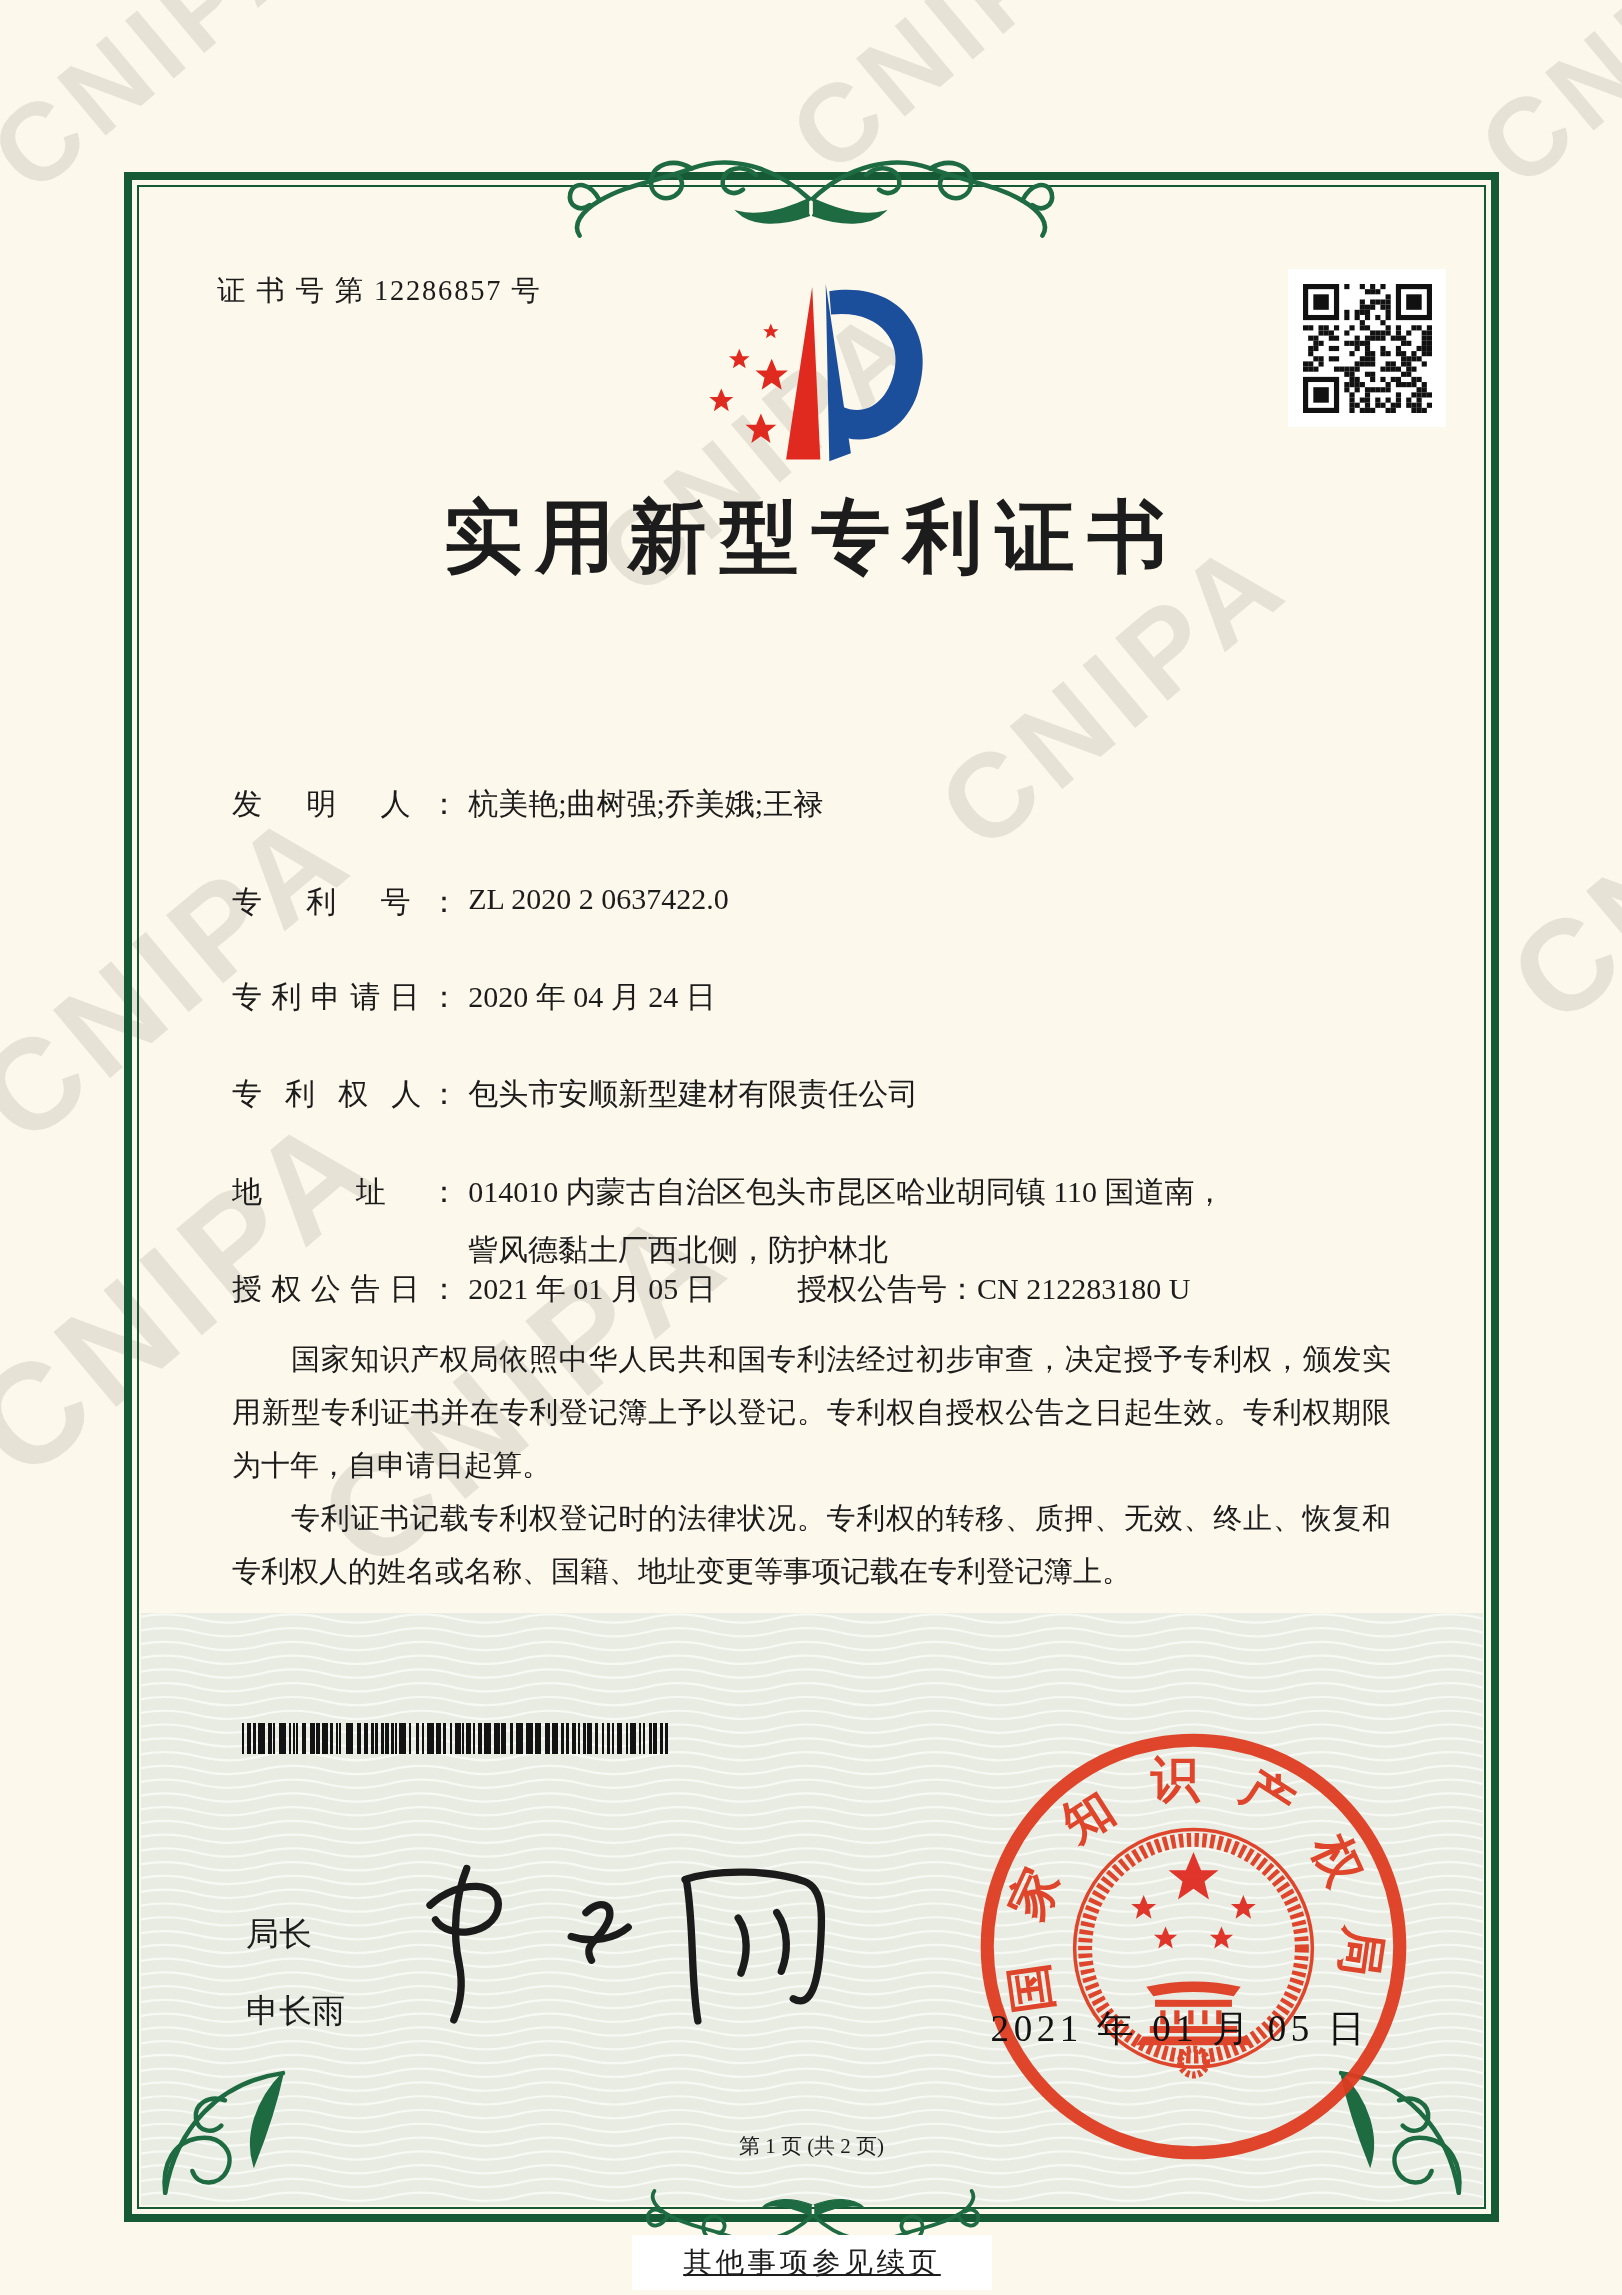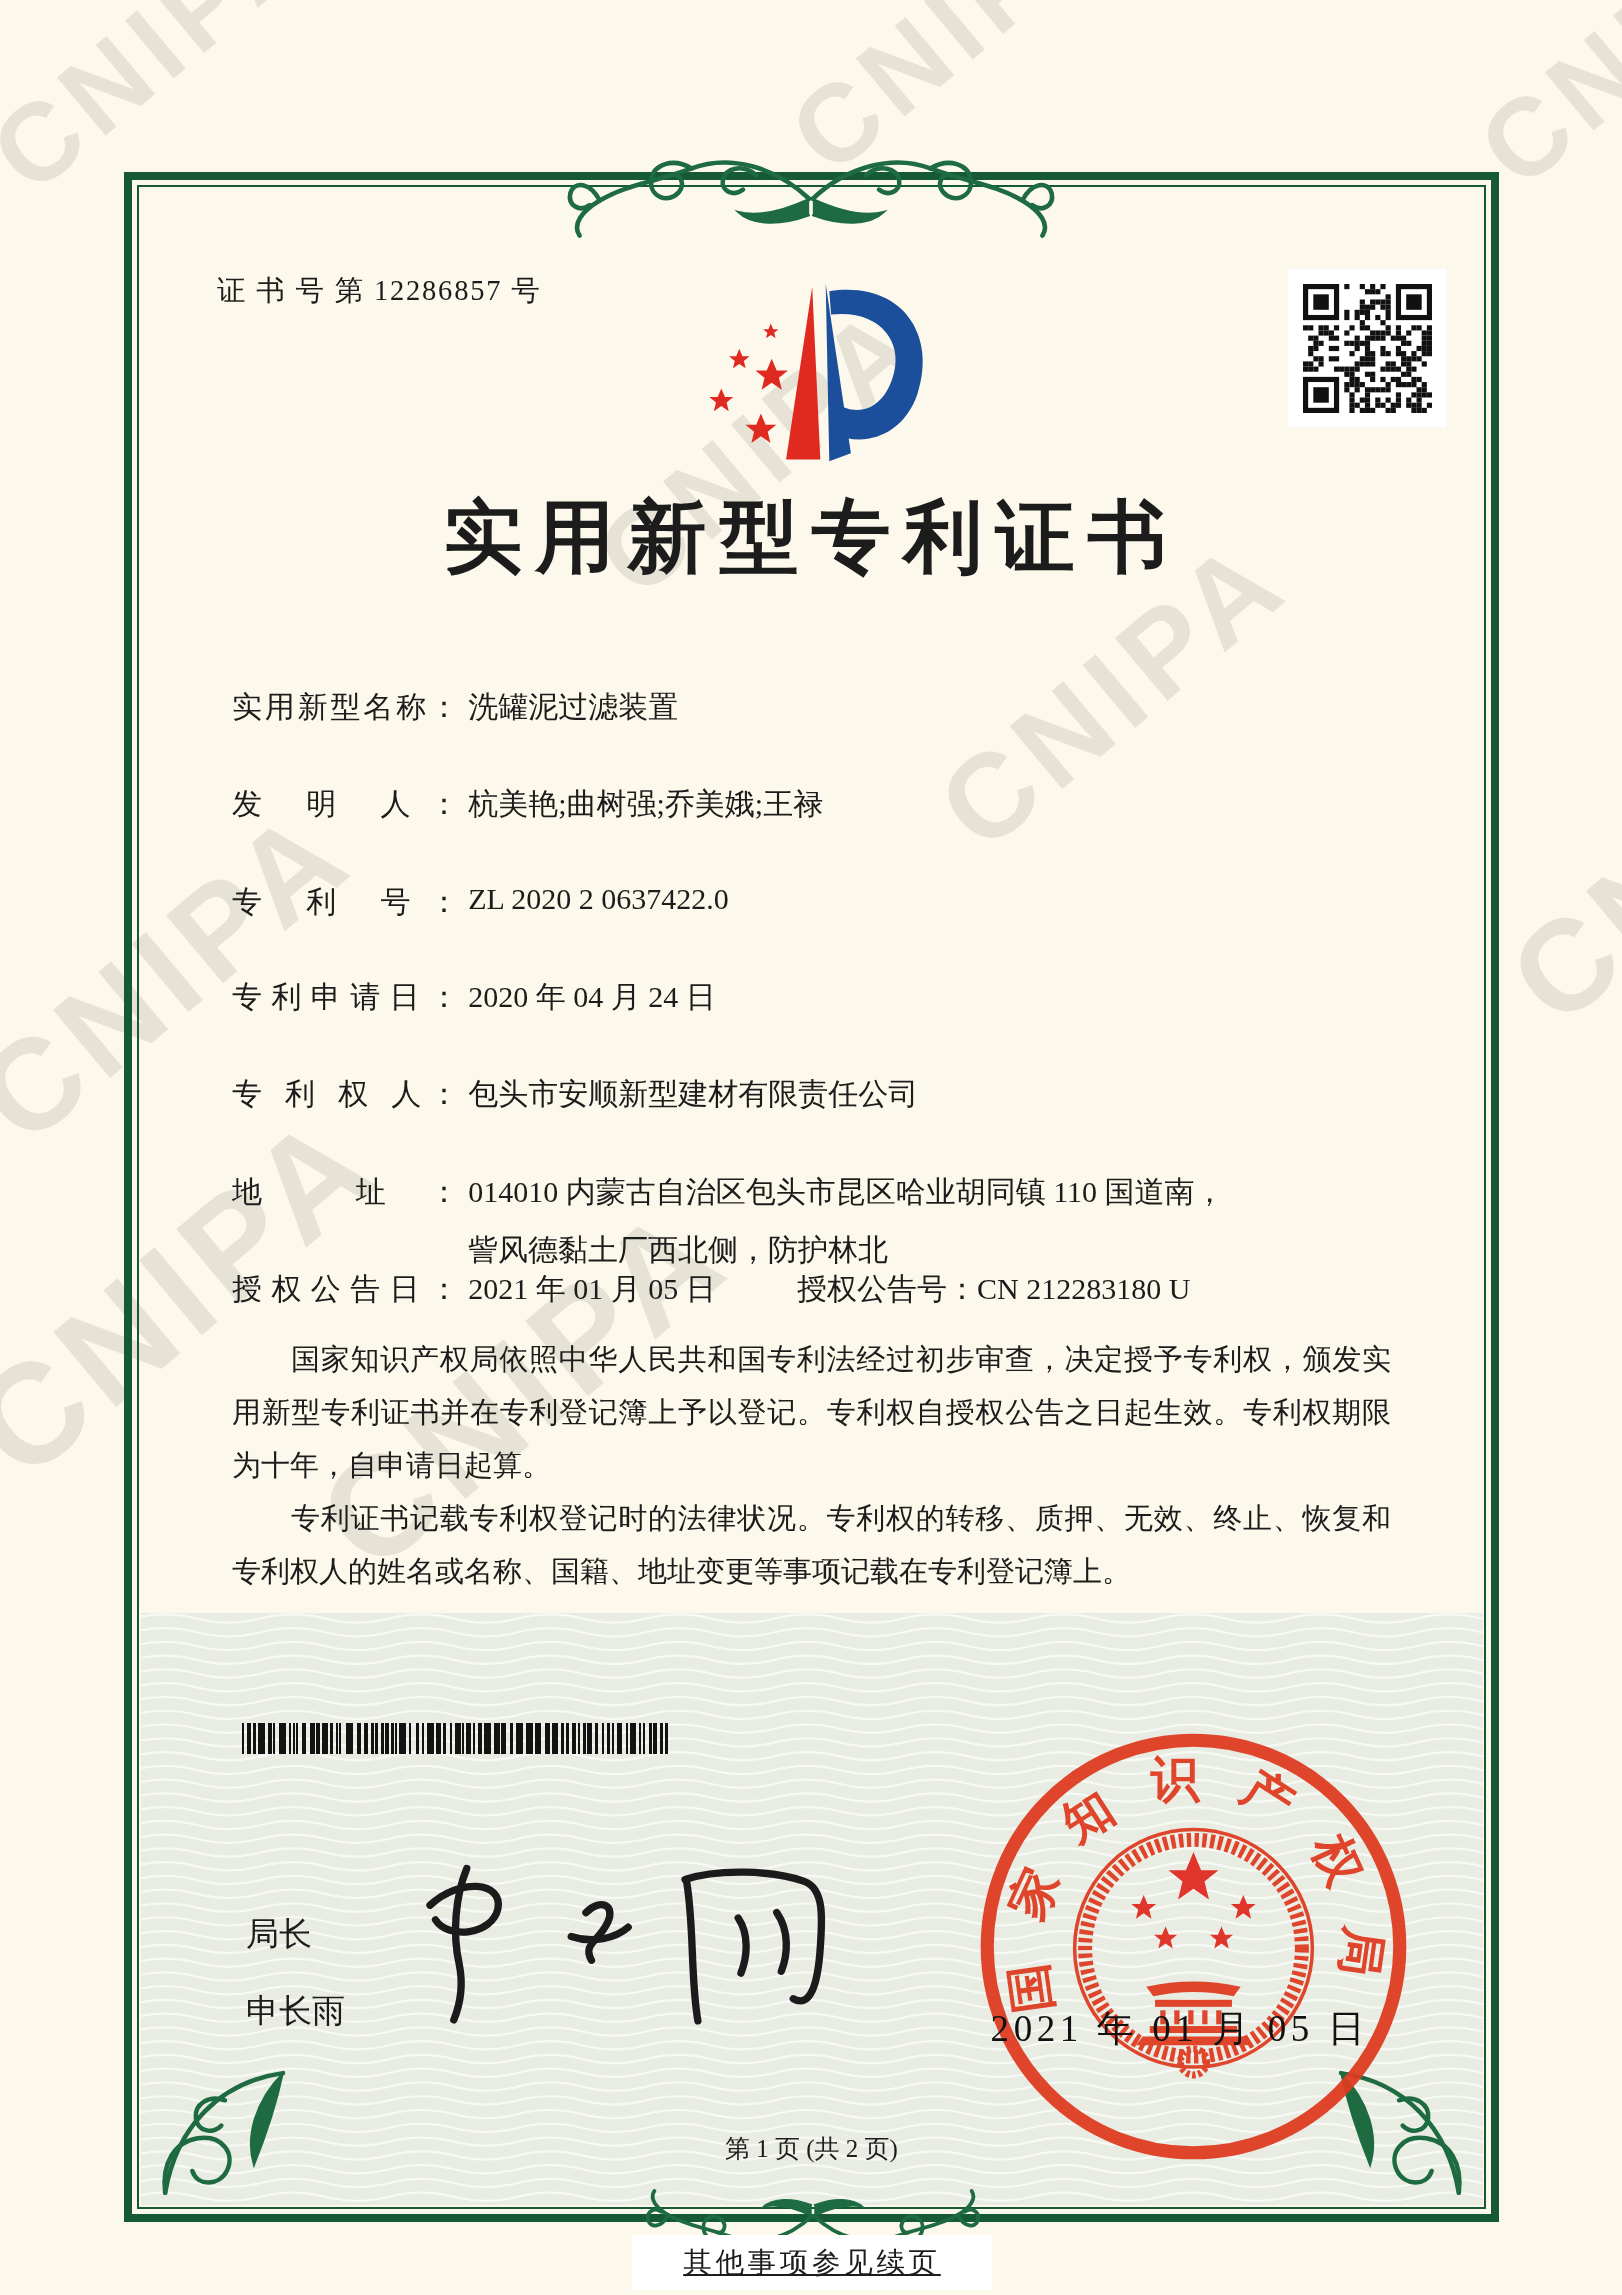--- a/index.html
+++ b/index.html
@@ -51,21 +51,21 @@
   .signer-role{position:absolute;left:246px;top:1912px;font-size:33px;
                font-family:"Liberation Sans","DejaVu Sans",sans-serif;z-index:5;}
   .signer-name{position:absolute;left:246px;top:1989px;font-size:33px;
                font-family:"Liberation Sans","DejaVu Sans",sans-serif;z-index:5;}
   .signature{position:absolute;left:395px;top:1841px;z-index:5;}
   
   .seal{position:absolute;left:975px;top:1728px;z-index:5;}
   .seal-date{position:absolute;left:969px;top:2004px;width:422px;text-align:center;
              font-size:37px;letter-spacing:4.6px;color:#111;z-index:6;}
   
-  .page-info{position:absolute;left:0;right:0;top:2132px;text-align:center;font-size:25px;z-index:5;}
+  .page-info{position:absolute;left:0;right:0;top:2132px;text-align:center;font-size:21px;z-index:5;}
   .note-box{position:absolute;left:632px;top:2235px;width:360px;height:55px;background:#ffffff;
             z-index:5;display:flex;align-items:center;justify-content:center;font-size:28.5px;letter-spacing:3.7px;text-decoration:underline;}
 </style>
 </head>
 <body>
 
 <div class="page">
 
   <div class="wm-layer" id="wmLayer">
       <span class="wm" style="left: -37px; top: -18.4px; font-size: 110px;">CNIPA</span>
@@ -414,23 +414,20 @@
         <rect x="106.39999999999999" y="5.6" width="28" height="28" fill="#fff"></rect>
         <rect x="112" y="11.2" width="16.799999999999997" height="16.799999999999997" fill="#111"></rect>
         <rect x="0" y="100.8" width="39.199999999999996" height="39.199999999999996" fill="#111"></rect>
         <rect x="5.6" y="106.39999999999999" width="28" height="28" fill="#fff"></rect>
         <rect x="11.2" y="112" width="16.799999999999997" height="16.799999999999997" fill="#111"></rect>
       </svg>
   </div>
 
   <div class="doc-title">实用新型专利证书</div>
 
-  <div class="row" style="top:687px;">
-    <span class="lbl">实用新型名称：</span><span class="val">洗罐泥过滤装置</span>
-  </div>
   <div class="row" style="top:784px;">
     <span class="lbl">发 明 人：</span><span class="val">杭美艳;曲树强;乔美娥;王禄</span>
   </div>
   <div class="row" style="top:882px;">
     <span class="lbl">专 利 号：</span><span class="val">ZL 2020 2 0637422.0</span>
   </div>
   <div class="row" style="top:977px;">
     <span class="lbl">专利申请日：</span><span class="val">2020 年 04 月 24 日</span>
   </div>
   <div class="row" style="top:1074px;">

